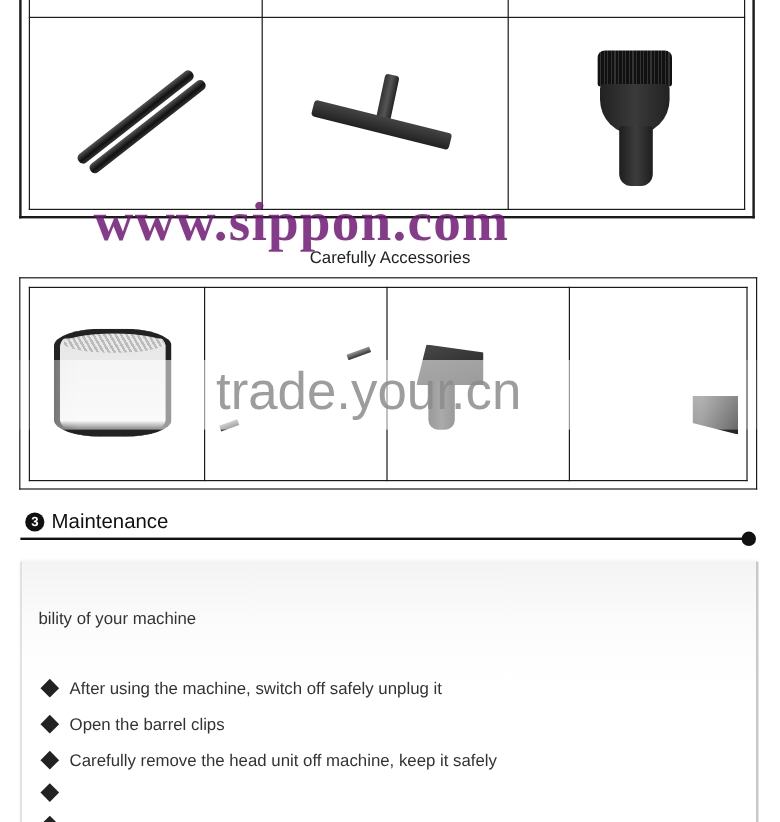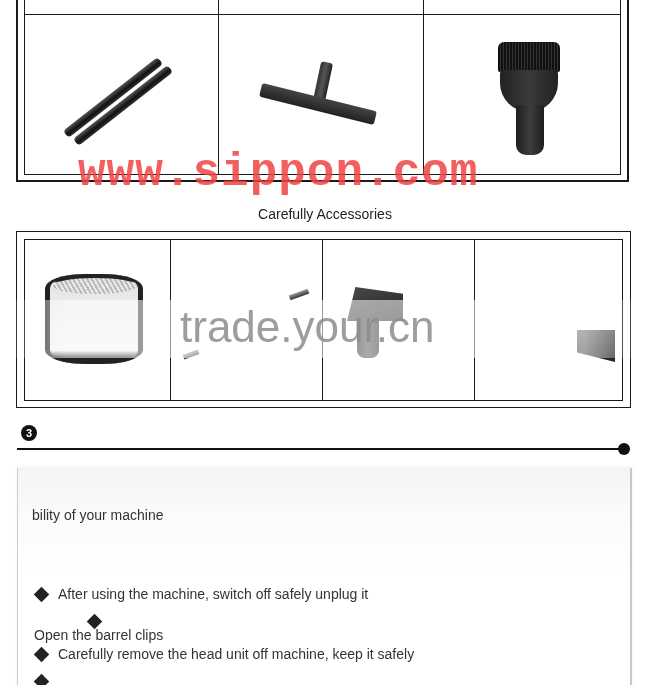--- a/index.html
+++ b/index.html
@@ -5,23 +5,23 @@
   html, body { margin: 0; padding: 0; background: #ffffff; }
   body {
     width: 650px; height: 685px; position: relative; overflow: hidden;
     font-family: "Liberation Sans", sans-serif; color: #222;
   }
   .line { position: absolute; background: #1a1a1a; }
   .cell { position: absolute; overflow: hidden; }
 
   
   .wm-sippon {
-    position: absolute; left: 78px; top: 148px; width: 510px;
-    font-family: Liberation Mono, monospace; font-weight: bold;
-    font-size: 46px; letter-spacing: 1px; color: #ef4444; opacity: 0.85;
+    position: absolute; left: 78px; top: 160px; width: 510px;
+    font-family: Liberation Serif, serif; font-weight: bold;
+    font-size: 46px; letter-spacing: 1px; color: #701a75; opacity: 0.85;
     white-space: nowrap; line-height: 50px;
   }
   .wm-trade {
     position: absolute; left: 180px; top: 302px;
     font-family: "Liberation Sans", sans-serif;
     font-size: 44px; color: #8c8c8c; opacity: 0.85; white-space: nowrap; line-height: 50px;
   }
   .wm-band {
     position: absolute; left: 0; top: 300px; width: 650px; height: 58px;
     background: linear-gradient(90deg, rgba(255,255,255,0.0), rgba(255,255,255,0.55) 10%, rgba(255,255,255,0.55) 90%, rgba(255,255,255,0));
@@ -49,21 +49,21 @@
     background: linear-gradient(180deg, #f4f4f4 0%, #fbfbfb 20%, #ffffff 45%);
     border-left: 1px solid #cfcfcf; border-right: 2px solid #c8c8c8;
     box-shadow: 0 -1px 3px rgba(0,0,0,0.06);
   }
   .para {
     position: absolute; left: 32px; top: 500px; width: 590px;
     font-size: 14px; line-height: 30px; color: #333;
   }
   .bullet {
     position: absolute; left: 34px; font-size: 14px; color: #333;
-    display: flex; align-items: center; margin-top: 21px;
+    display: flex; align-items: center;
   }
   .diamond {
     width: 11px; height: 11px; background: #222; transform: rotate(45deg);
     margin-right: 11px; margin-left: 2px;
   }
 
   
   .tube { position: absolute; height: 9px; border-radius: 4px; background: linear-gradient(180deg,#555,#111 60%,#333); transform: rotate(-38deg); }
 </style>
 </head>
@@ -136,35 +136,36 @@
   <div class="cell" style="left:475px;top:240px;width:147px;height:160px;">
     <div style="position:absolute;left:102px;top:90px;width:38px;height:32px;background:linear-gradient(180deg,#555,#222);clip-path:polygon(0 0,100% 0,100% 100%,0 70%);"></div>
   </div>
 </div>
 
 <div class="wm-band"></div>
 <div class="wm-trade">trade.your.cn</div>
 
 <div class="maint-title">
   <span class="num-badge">3</span>
+  <span>Maintenance</span>
 </div>
 <div class="maint-rule"></div>
 <div class="maint-dot"></div>
 
 <div class="textbox"></div>
 
 <div class="para">
   <div>bility of your machine</div>
 </div>
 
 <div class="bullet" style="top:565px;">
   <span class="diamond"></span>
   <span>After using the machine, switch off safely unplug it</span>
 </div>
-<div class="bullet" style="top:595px;flex-direction:column;">
+<div class="bullet" style="top:595px;">
   <span class="diamond"></span>
   <span>Open the barrel clips</span>
 </div>
 <div class="bullet" style="top:625px;text-align:center;">
   <span class="diamond"></span>
   <span>Carefully remove the head unit off machine, keep it safely</span>
 </div>
 <div class="bullet" style="top:655px;">
   <span class="diamond"></span>
 </div>

